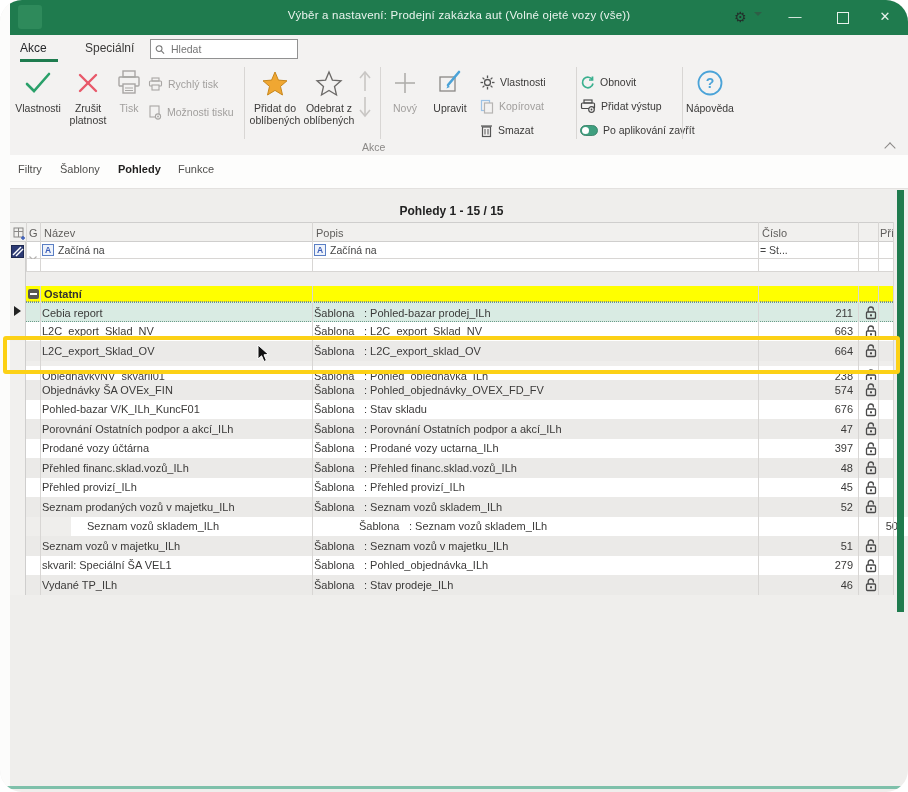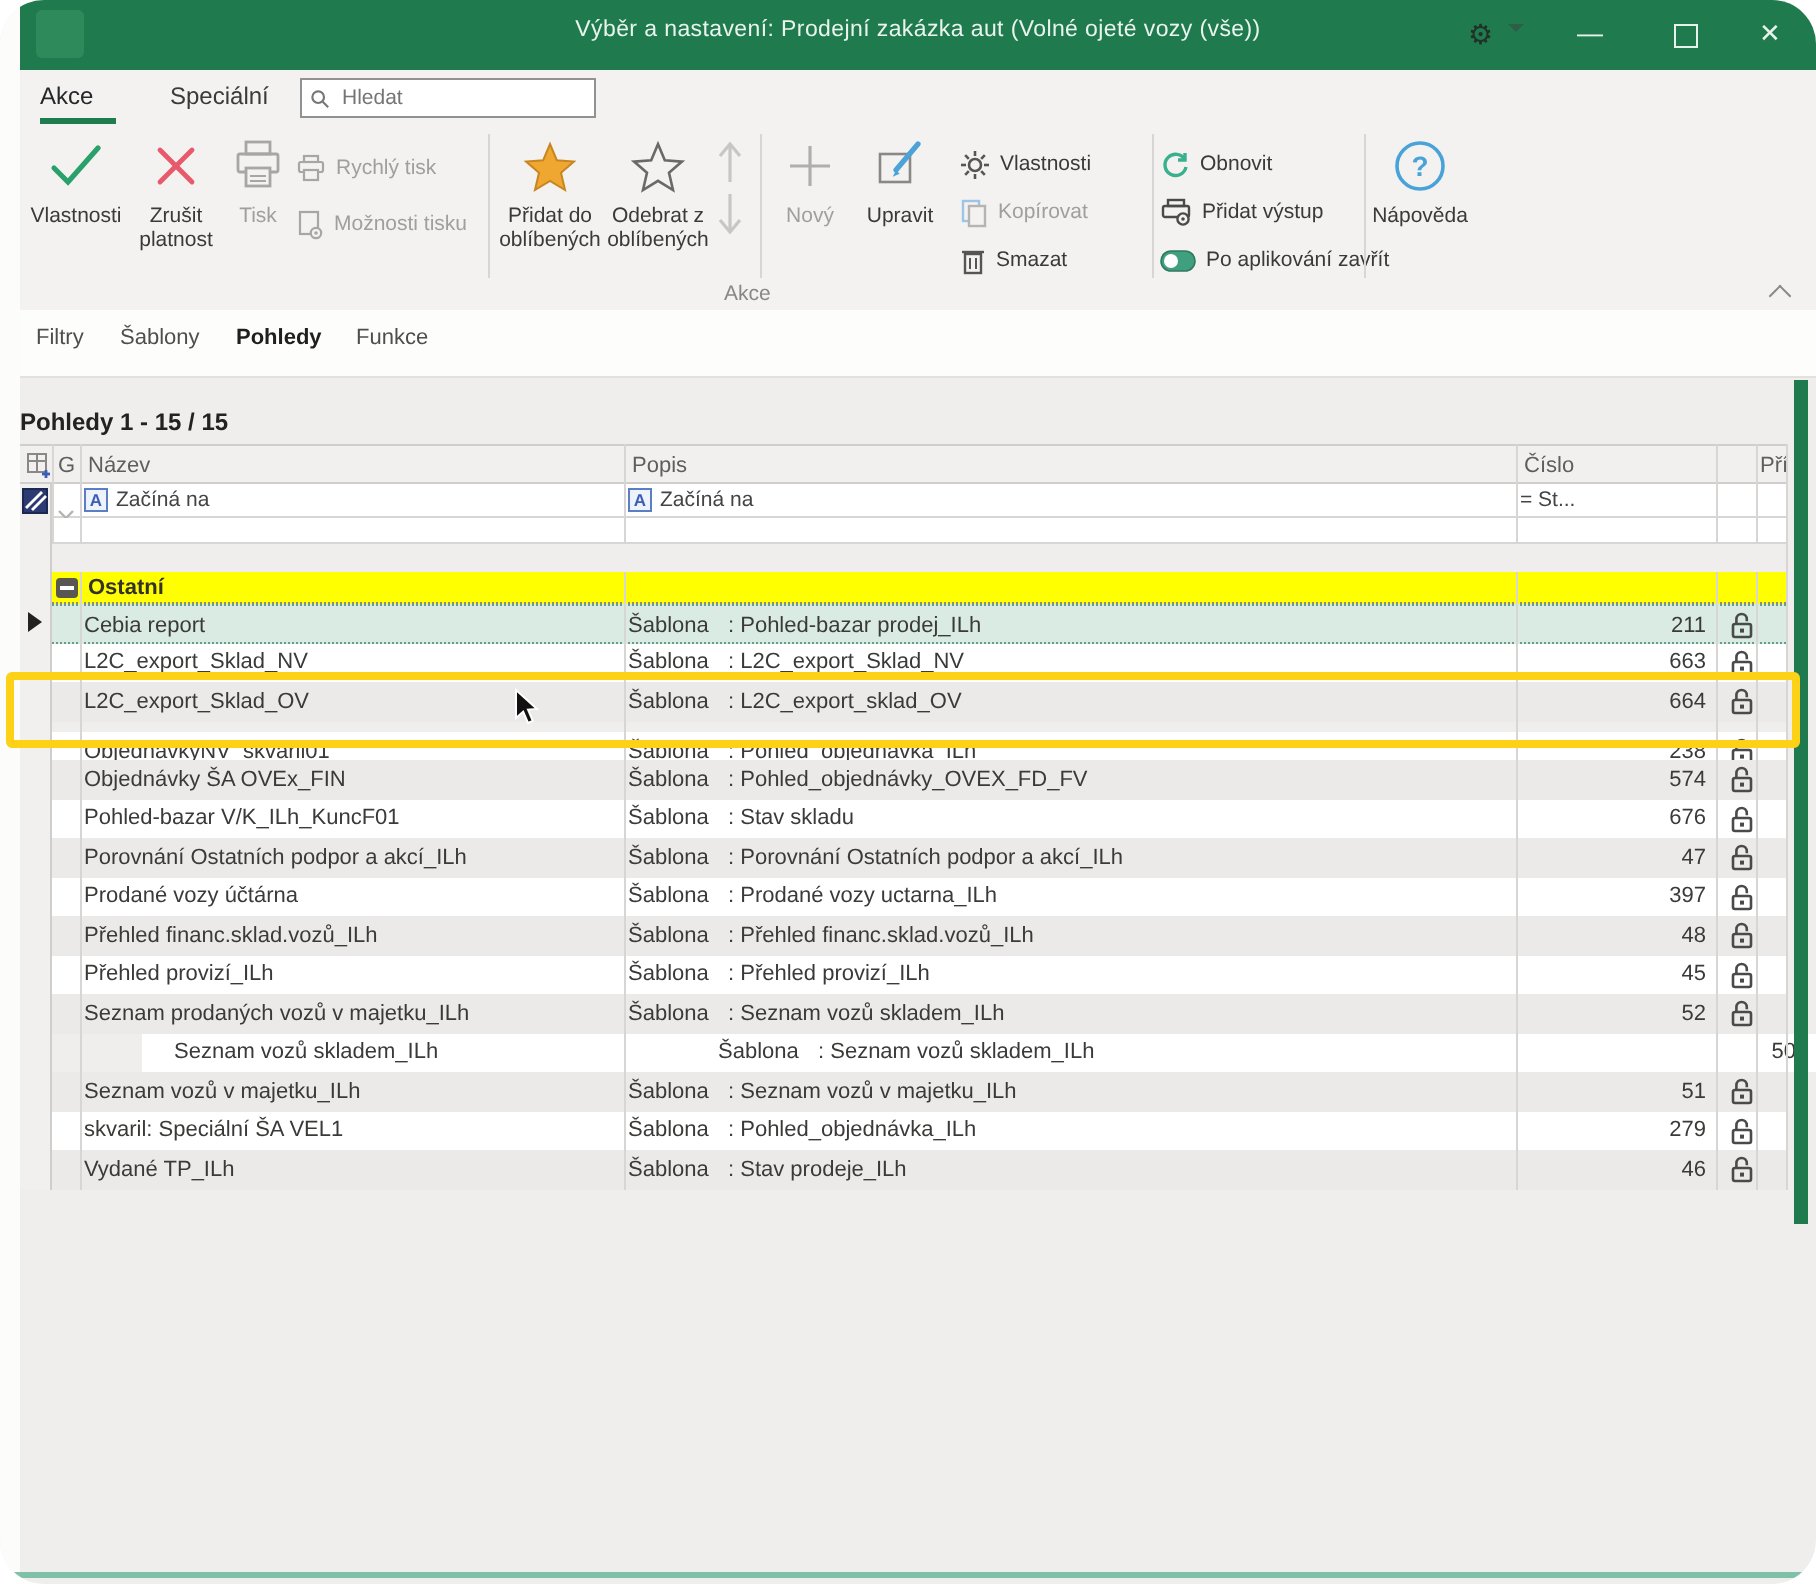--- a/index.html
+++ b/index.html
@@ -33,21 +33,21 @@
   .srow.disabled{color:#a19f9d;}
   .rsep{top:32px;width:1px;height:72px;background:#d8d6d4;}
   #ribbon-group-label{left:352px;top:106px;font-size:10.5px;color:#8a8886;}
   #ribbon-collapse{left:876px;top:106px;width:9px;height:9px;}
   #ribbon-collapse span{display:block;width:7px;height:7px;border-left:1.5px solid #8a8886;border-top:1.5px solid #8a8886;transform:rotate(45deg);margin-top:3px;}
   
   #viewtabs{left:10px;top:155px;width:898px;height:33px;background:#fdfdfc;border-bottom:1px solid #e3e1df;}
   .vtab{top:8px;font-size:11px;color:#4f4e4c;}
   .vtab.active{font-weight:bold;color:#201f1e;}
   
-  #caption{left:10px;top:204px;width:883px;text-align:left;font-size:12px;font-weight:bold;color:#222;}
+  #caption{left:10px;top:204px;width:883px;text-align:center;font-size:12px;font-weight:bold;color:#222;}
   #indicator-col{left:10px;top:222px;width:16px;height:373px;background:#f1f0ee;border-right:1px solid #cfcecd;box-sizing:border-box;}
   #hdr-row{left:10px;top:222px;width:883px;height:20px;background:#f1f0ee;border-top:1px solid #cfcecd;border-bottom:1px solid #cfcecd;box-sizing:border-box;overflow:hidden;}
   .hcell{top:4px;font-size:11px;color:#605e5c;}
   #filter-row{left:26px;top:242px;width:867px;height:17px;background:#ffffff;border-bottom:1px solid #d8d6d4;box-sizing:border-box;}
   .fcell{top:2px;font-size:10.5px;color:#444;display:flex;align-items:center;gap:4px;}
   #empty-row{left:26px;top:259px;width:867px;height:13px;background:#ffffff;border-bottom:1px solid #d8d6d4;box-sizing:border-box;}
   #group-row{left:26px;top:286px;width:867px;height:16px;background:#ffff00;border-bottom:1px dotted #8a8a8a;box-sizing:border-box;}
   #group-minus{left:2px;top:3px;width:11px;height:10px;background:#595751;border-radius:2px;}
   #group-minus span{display:block;width:7px;height:2px;background:#fff;margin:4px auto 0;}
   #group-label{left:18px;top:2px;font-size:11px;font-weight:bold;color:#33322f;}

